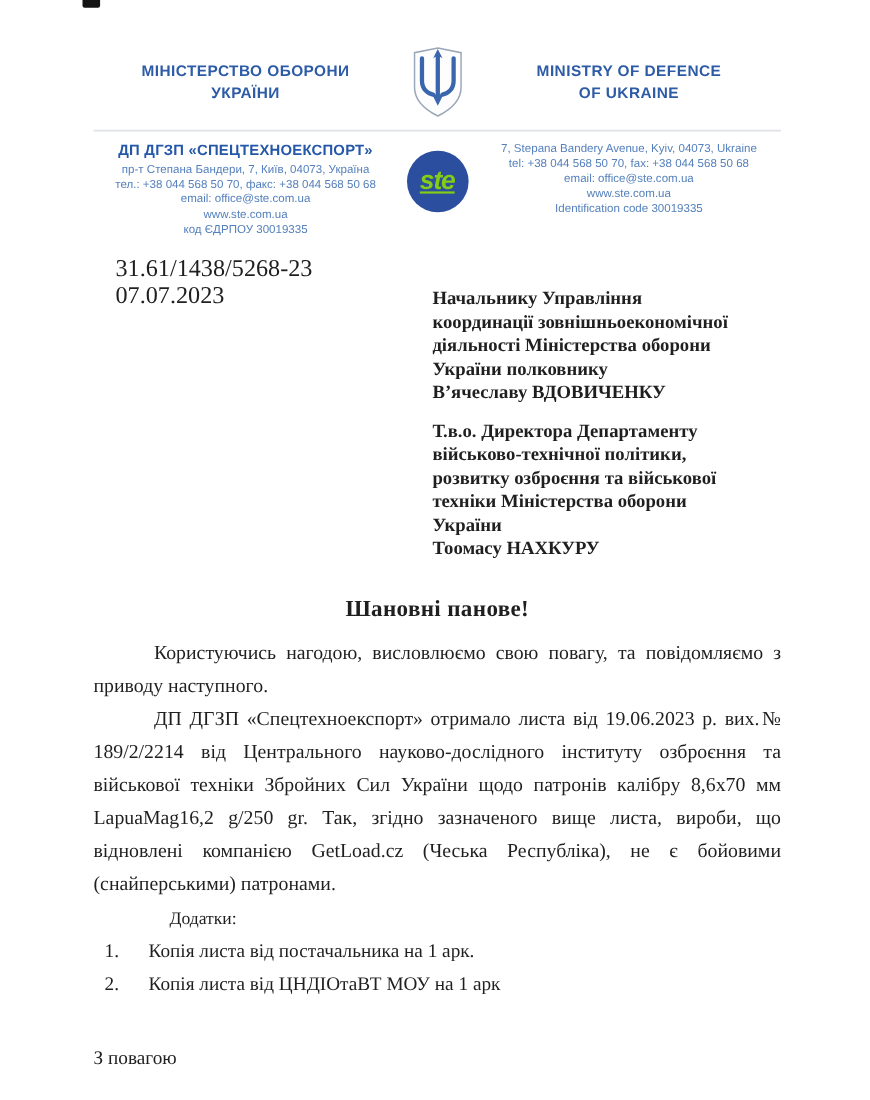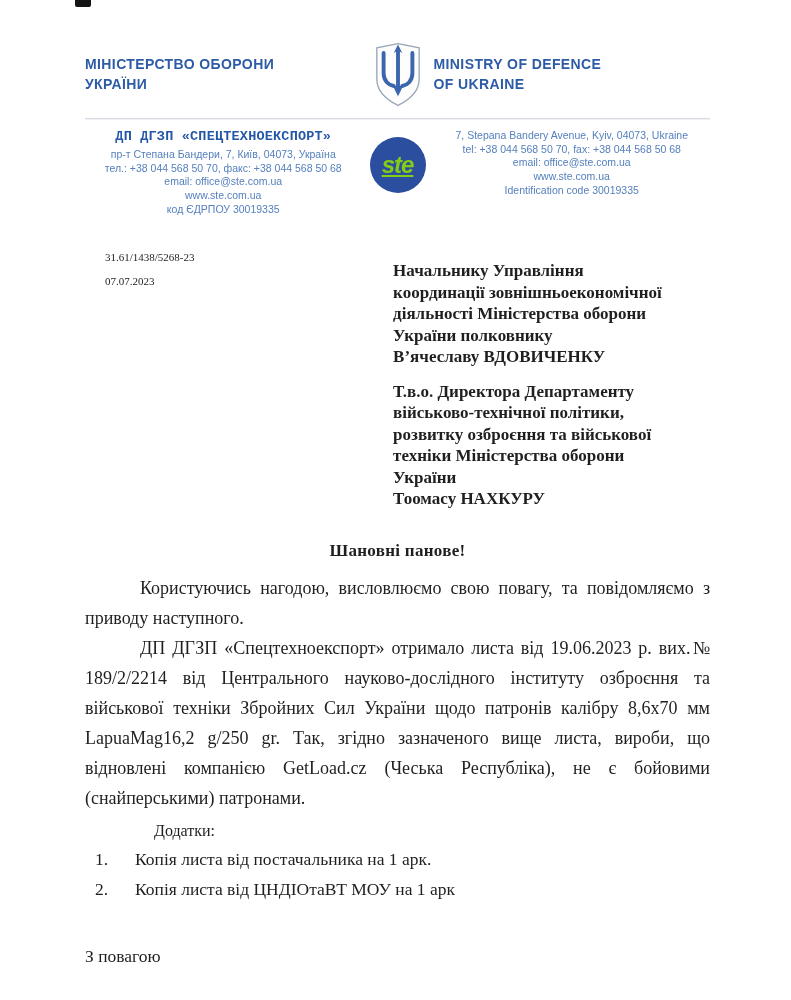--- a/index.html
+++ b/index.html
@@ -9,53 +9,53 @@
     color:#1f1f1f;
     -webkit-font-smoothing:antialiased;
   }
   .page { position:relative; width:791px; height:1000px; background:#ffffff; overflow:hidden; }
   .corner-mark { position:absolute; left:75px; top:0; width:16px; height:7px; background:#141414; border-radius:0 0 2px 2px; }
   .content { padding:0 81px 0 85px; }
 
   
   .header-row1 { display:flex; align-items:center; padding-top:42px; }
   .ministry {
-    flex:1; 
+    flex:1; text-align:center;
     font-family:"Liberation Sans", sans-serif;
     font-weight:bold; font-size:14px; line-height:1.4;
     color:#2d5ba6; letter-spacing:0.4px; white-space:pre-line;
   }
   .emblem-wrap { width:72px; display:flex; justify-content:center; }
 
   .divider { border-top:1px solid #d9dde3; border-bottom:1px solid #eef0f3; margin:10px 0 9px 0; }
 
   .header-row2 { display:flex; align-items:flex-start; }
   .org { flex:1; text-align:center; font-family:"Liberation Sans", sans-serif; }
-  .org-name { font-weight:bold; font-size:13.5px; color:#2457a8; letter-spacing:0.2px; margin-bottom:4px;font-family:Liberation Mono, monospace; }
+  .org-name { font-weight:bold; font-size:13.5px; color:#2457a8; letter-spacing:0.2px; margin-bottom:4px; }
   .org-addr { font-size:10.5px; line-height:1.3; color:#5580bd; white-space:pre-line; }
   .logo-wrap { width:72px; display:flex; justify-content:center; padding-top:8px; }
   .ste-logo {
     width:56px; height:56px; border-radius:50%;
     background:#2b4f9e; color:#84cc16;
     display:flex; align-items:center; justify-content:center;
     font-family:"Liberation Sans", sans-serif;
     font-style:italic; font-weight:bold; font-size:24px; letter-spacing:-1px;
     text-decoration:underline;
   }
 
   
   .ref-addr-row { display:flex; margin-top:16px; }
-  .ref-block { width:300px; margin-left:20px; font-size:11px; line-height:24px;margin-top:13px; }
+  .ref-block { width:300px; margin-left:20px; font-size:22px; line-height:24px; }
   .addressee-col { margin-top:28px; width:330px; }
   .addressee { font-weight:bold; font-size:17px; line-height:21.5px; white-space:pre-line; }
   .addressee + .addressee { margin-top:13px; }
 
   
   .subject { margin-top:32px; font-style:italic; font-size:17px; }
-  .salutation { margin-top:31px; text-align:center; font-weight:bold; font-size:17px; letter-spacing:0.3px; }
+  .salutation { margin-top:31px; text-align:center; font-weight:bold; font-size:21px; letter-spacing:0.3px; }
   .body-text { margin-top:12px; }
   .body-text p { margin:0; text-align:justify; text-indent:55px; font-size:18px; line-height:30px; }
   .attach-label { margin-top:9px; margin-left:69px; font-size:16px; }
   .attach-row { display:flex; margin-top:8px; font-size:17.5px; line-height:22px; }
   .attach-num { width:40px; margin-left:10px; }
   .closing { margin-top:46px; font-size:17.5px; }
 </style>
 </head>
 <body>
 

